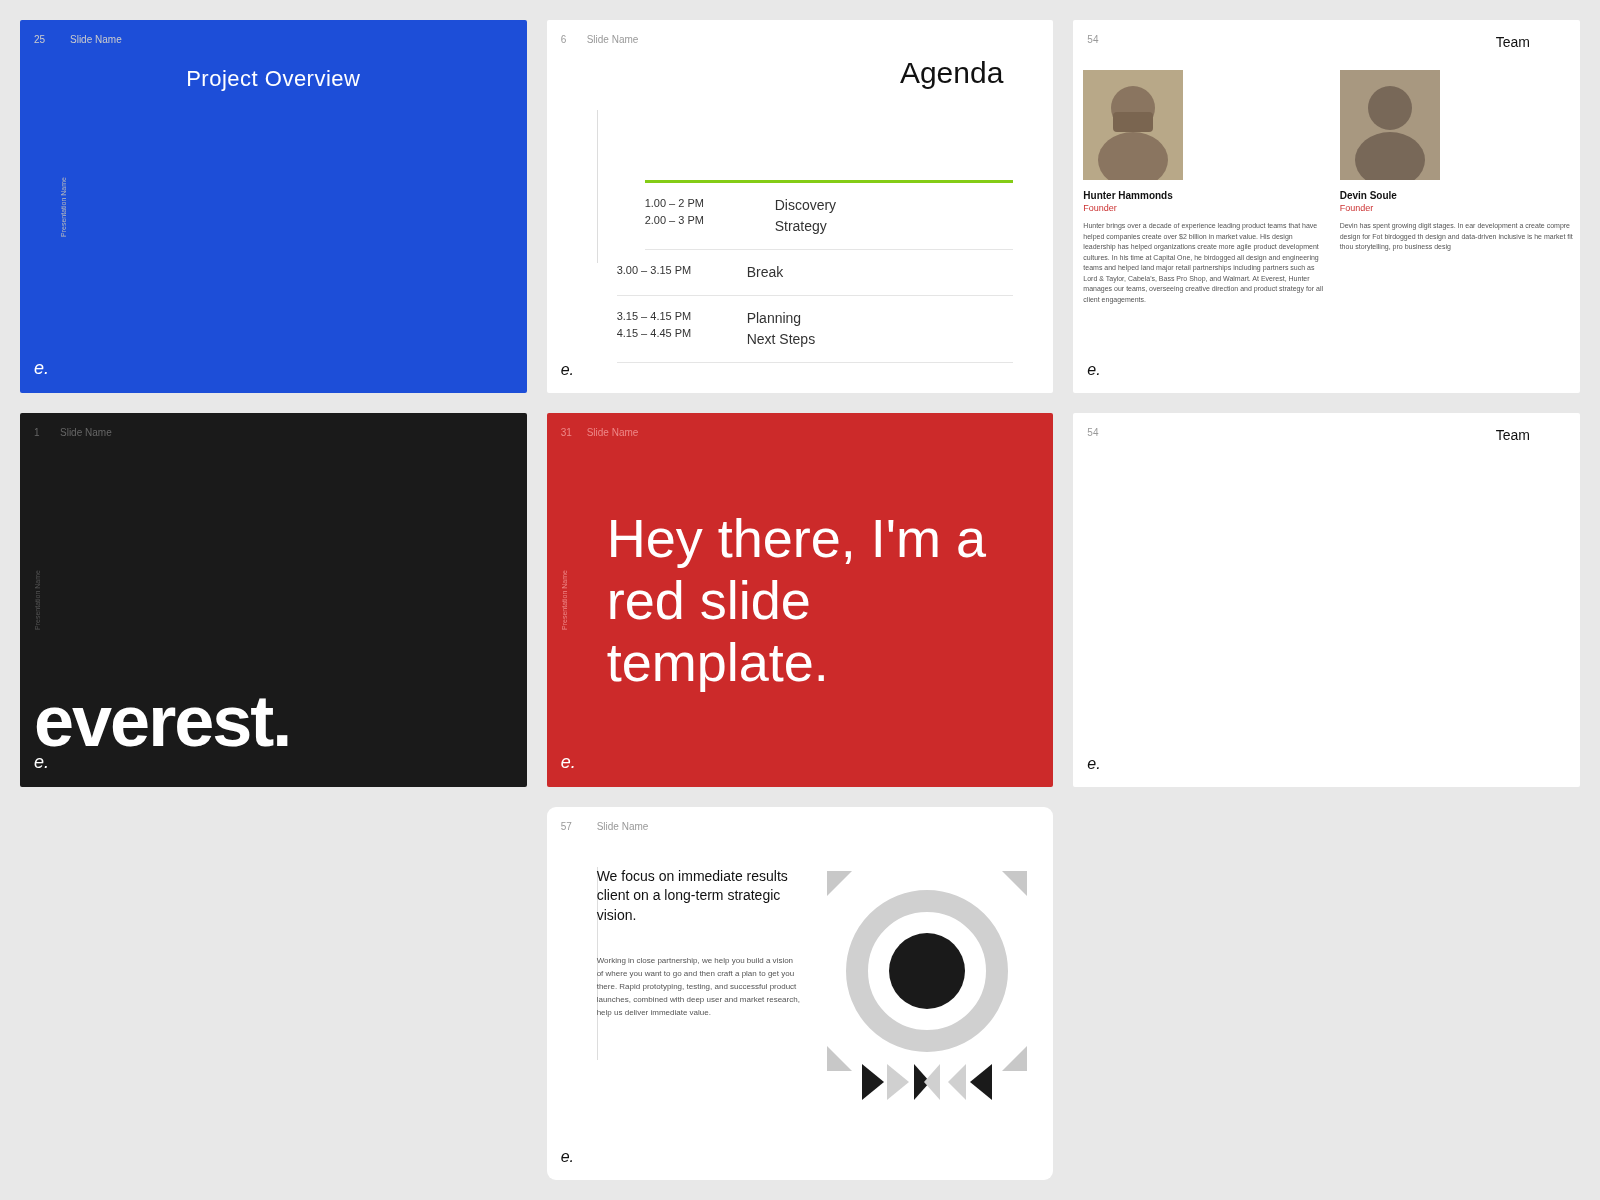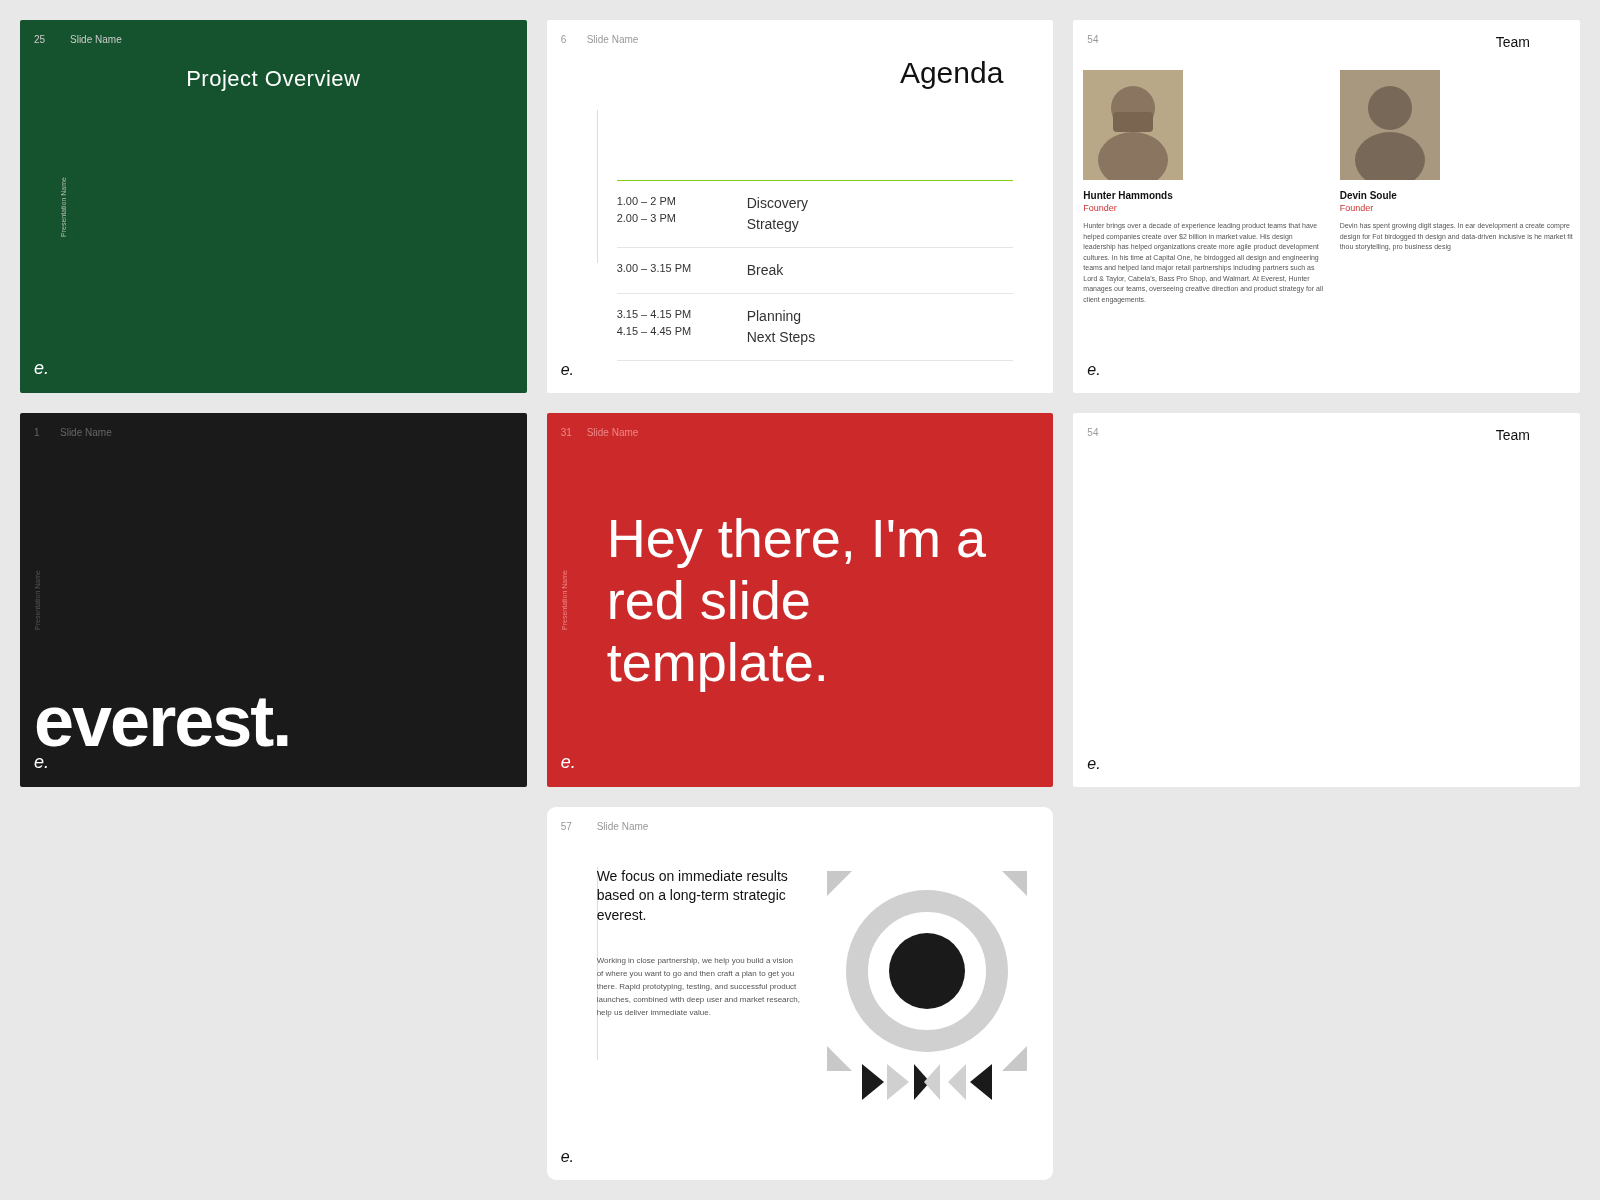--- a/index.html
+++ b/index.html
@@ -18,21 +18,21 @@
 
     
     .slide {
       position: relative;
       overflow: hidden;
       border-radius: 2px;
     }
 
     
     .slide-1 {
-      background: #14532d;
+      background: #1d4ed8;
       grid-column: 1;
       grid-row: 1;
     }
     .slide-1 .slide-number {
       position: absolute;
       top: 14px;
       left: 14px;
       font-size: 10px;
       color: #ccc;
       font-weight: 400;
@@ -117,21 +117,22 @@
       top: 160px;
       bottom: 80px;
     }
     .agenda-row {
       display: flex;
       align-items: flex-start;
       padding: 12px 0;
       border-bottom: 1px solid #e5e5e5;
     }
     .agenda-row:first-child {
-      border-top: 1px solid #84cc16;
+      border-top: 3px solid #84cc16;
+      margin-left: 28px;
     }
     .agenda-time {
       font-size: 11px;
       color: #333;
       width: 130px;
       flex-shrink: 0;
       line-height: 1.5;
     }
     .agenda-topic {
       font-size: 14px;
@@ -516,21 +517,21 @@
   <div style="position:absolute;bottom:14px;left:14px;font-size:16px;color:#111;font-style:italic;">e.</div>
 </div>
 
 <div class="slide slide-empty"></div>
 
 <div class="slide slide-7">
   <span class="slide-number">57</span>
   <span class="slide-name" style="position:absolute;top:14px;left:50px;font-size:10px;color:#999;">Slide Name</span>
   <div class="vertical-line"></div>
   <div class="content-area">
-    <div class="headline">We focus on immediate results based on a long-term strategic everest.</div>
+    <div class="headline">We focus on immediate results client on a long-term strategic vision.</div>
     <div class="body-text">Working in close partnership, we help you build a vision of where you want to go and then craft a plan to get you there. Rapid prototyping, testing, and successful product launches, combined with deep user and market research, help us deliver immediate value.</div>
   </div>
   <div class="graphic-area">
 
     <div style="position:relative;width:170px;height:170px;display:flex;align-items:center;justify-content:center;">
 
       <svg width="200" height="200" viewBox="0 0 200 200" style="position:absolute;top:-15px;left:-15px;" xmlns="http://www.w3.org/2000/svg">
 
         <polygon points="0,0 25,0 0,25" fill="#c8c8c8"></polygon>
         <polygon points="200,0 175,0 200,25" fill="#c8c8c8"></polygon>

